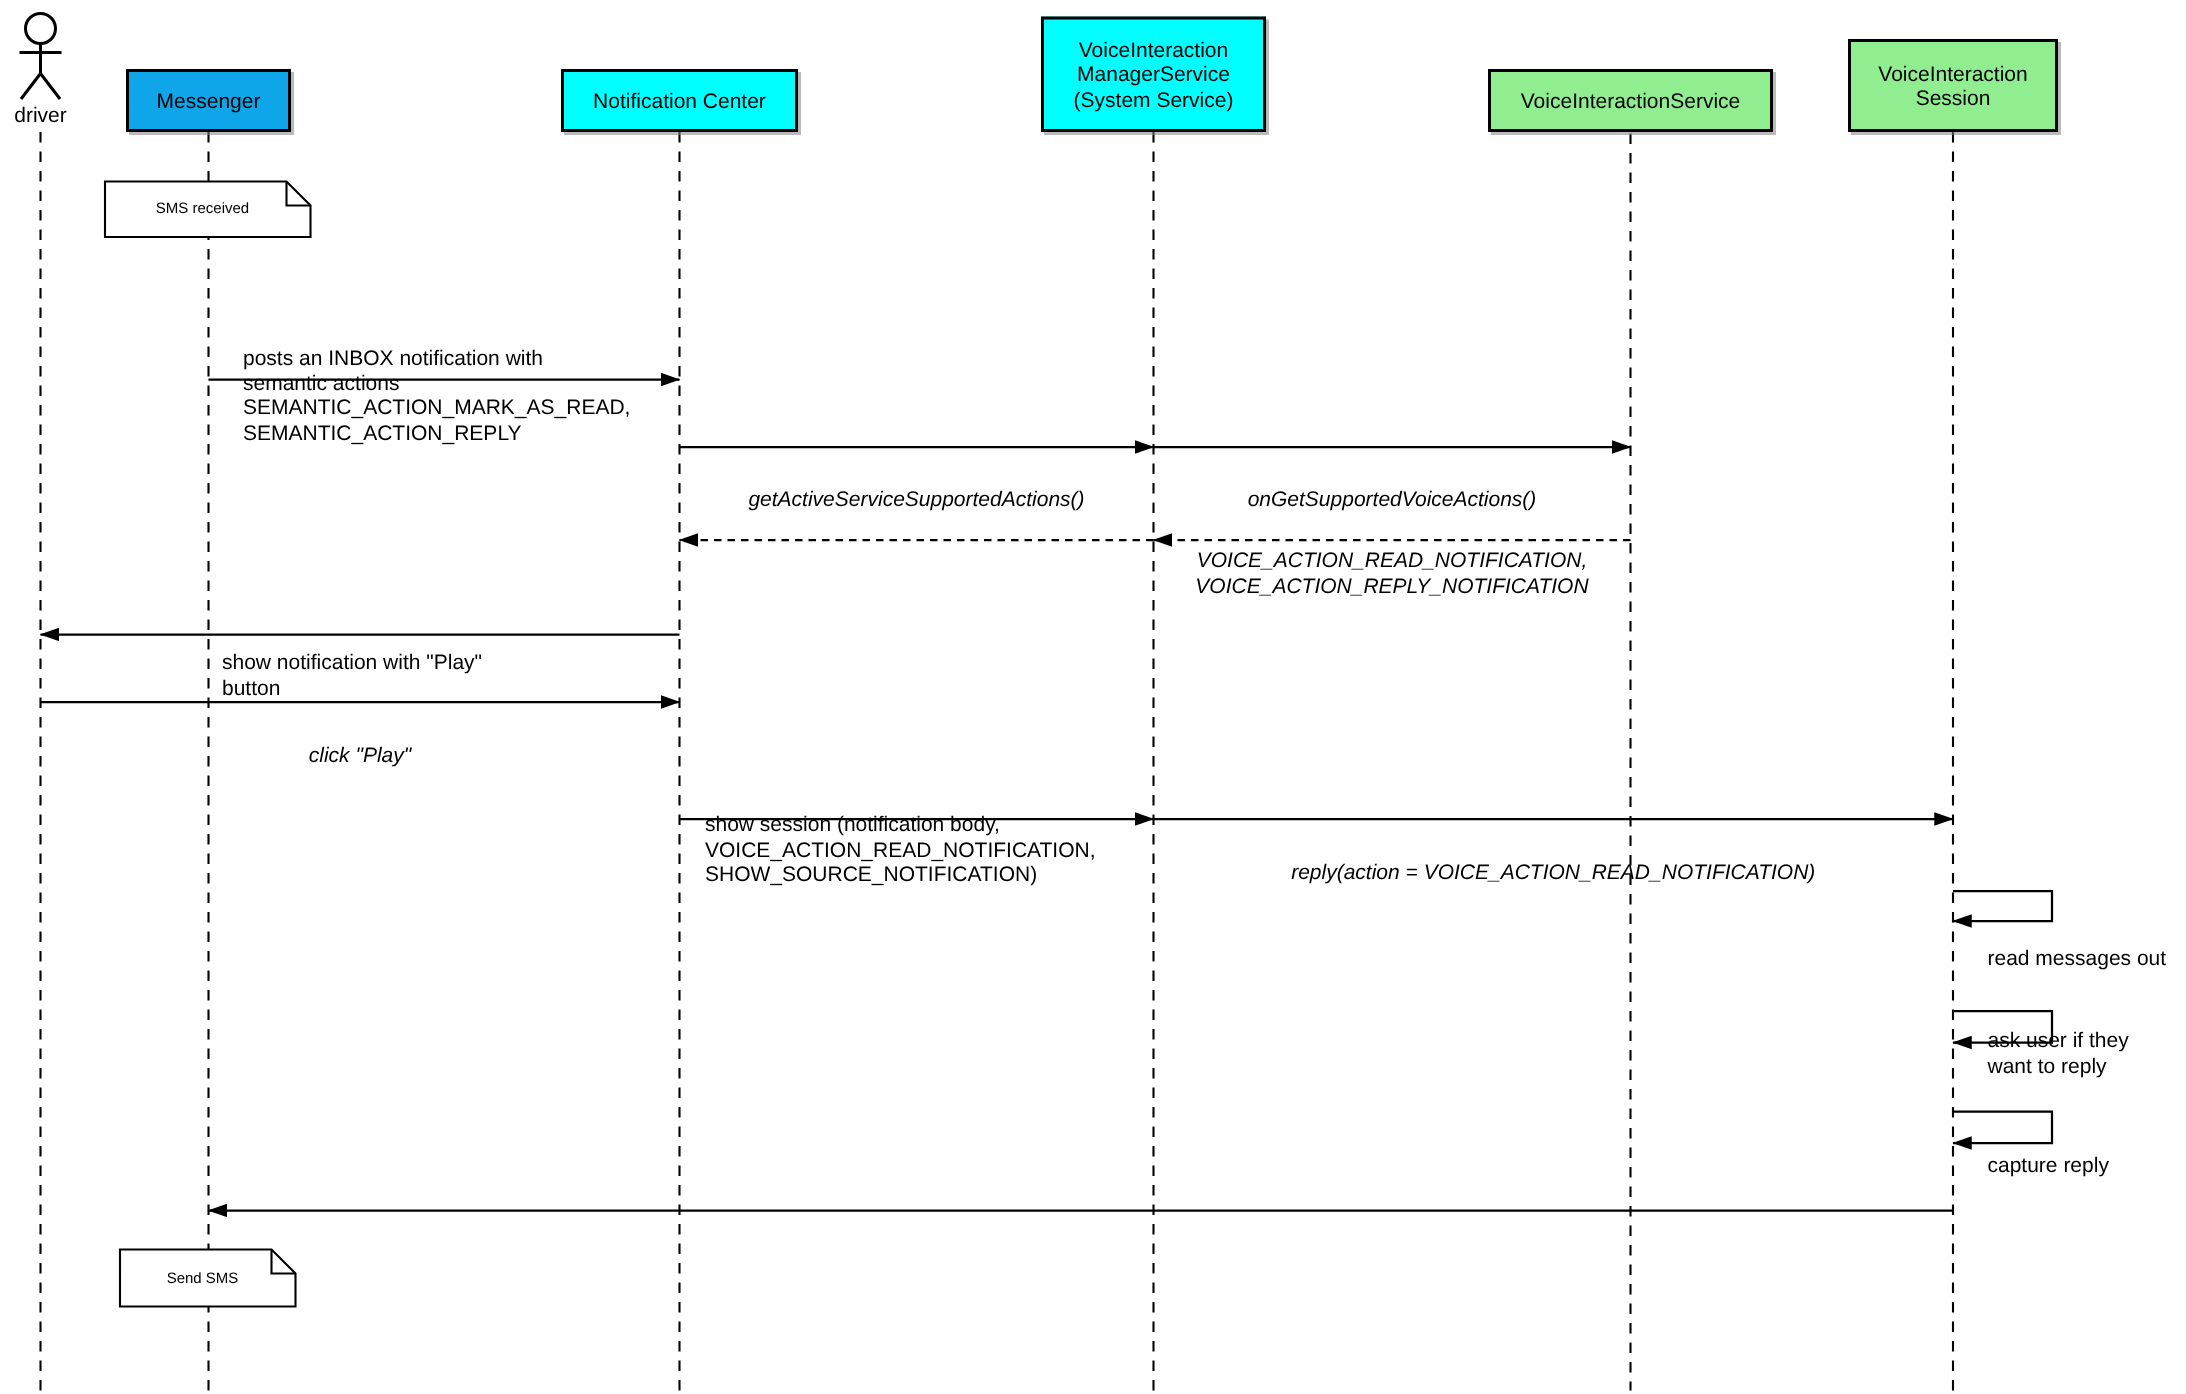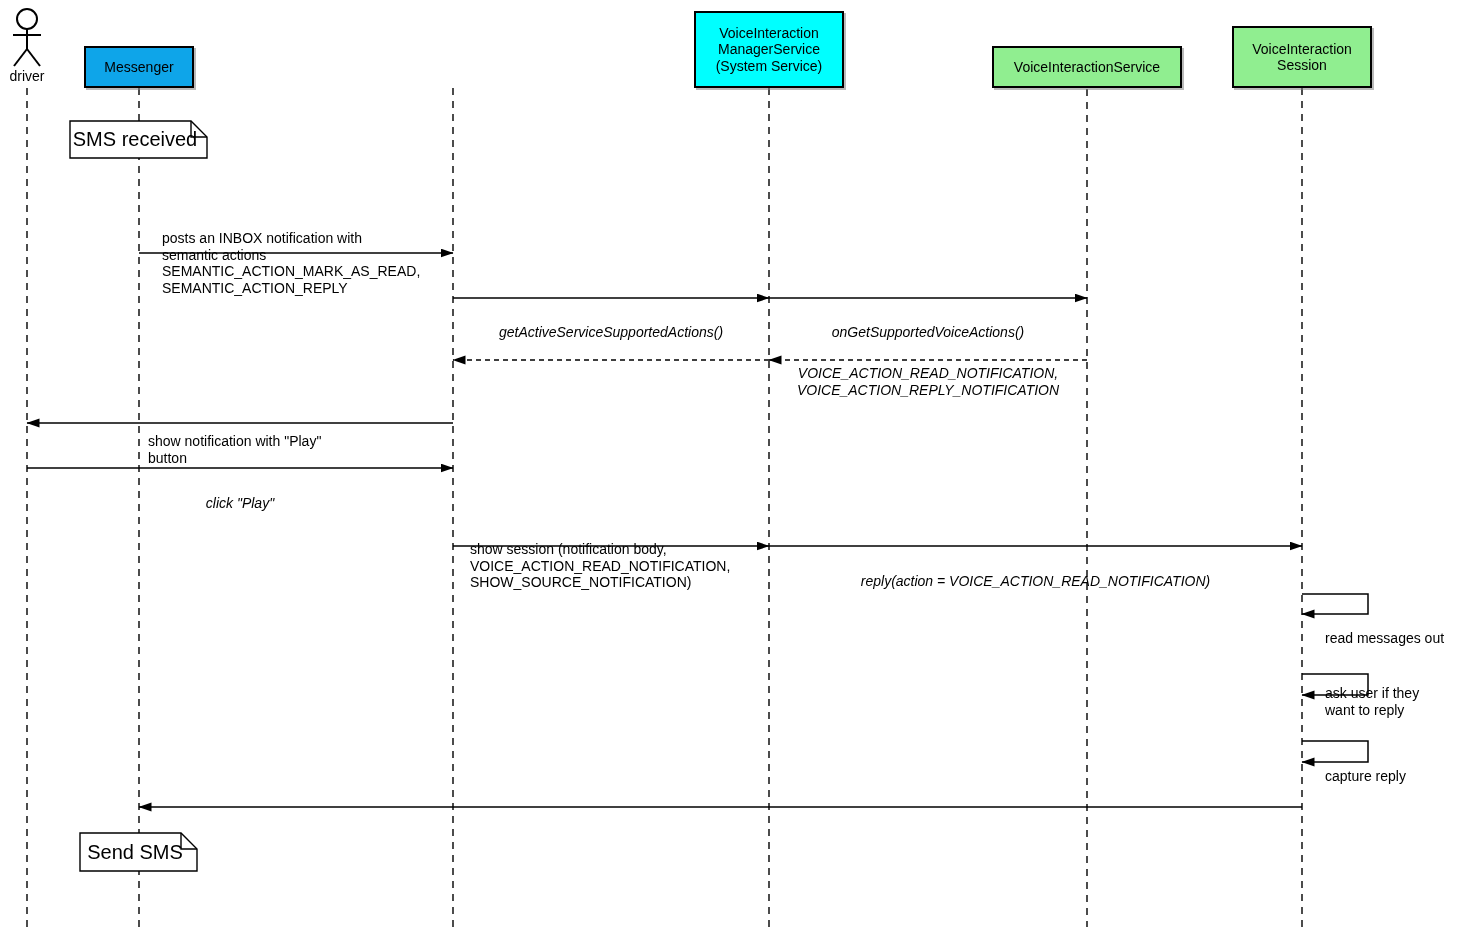--- a/index.html
+++ b/index.html
@@ -35,21 +35,21 @@
     white-space: pre-line;
     z-index: 1;
     margin-top: 45px;
   }
   .lbl-c { text-align: center; font-style: italic; }
   .note-text {
     position: absolute;
     display: flex;
     align-items: center;
     justify-content: center;
-    font-size: 20px;
+    font-size: 10px;
     z-index: 2;
   }
   .actor-label {
     position: absolute;
     transform: translateX(-50%);
     font-size: 14px;
     line-height: 16.5px;
     z-index: 1;
   }
 </style>
@@ -109,20 +109,21 @@
       <polyline points="1302,594 1368,594 1368,614 1302,614" marker-end="url(#ah)"></polyline>
       <polyline points="1302,674 1368,674 1368,695 1302,695" marker-end="url(#ah)"></polyline>
       <polyline points="1302,741 1368,741 1368,762 1302,762" marker-end="url(#ah)"></polyline>
     </g>
   </svg>
 
   <div class="actor-label" style="left:27px; top:68px;">driver</div>
 
   <div class="pbox" style="left: 84px; top: 46px; width: 110px; height: 42px; background-color: #0ea5e9;">Messenger</div>
 
+  <div class="pbox" style="left: 374px; top: 46px; width: 158px; height: 42px; background-color: rgb(0, 255, 255);">Notification Center</div>
 
   <div class="pbox" style="left: 694px; top: 11px; width: 150px; height: 77px; background-color: rgb(0, 255, 255);">VoiceInteraction
 ManagerService
 (System Service)</div>
 
   <div class="pbox" style="left: 992px; top: 46px; width: 190px; height: 42px; background-color: rgb(144, 238, 144);">VoiceInteractionService</div>
 
   <div class="pbox" style="left: 1232px; top: 26px; width: 140px; height: 62px; background-color: rgb(144, 238, 144);">VoiceInteraction
 Session</div>
 

